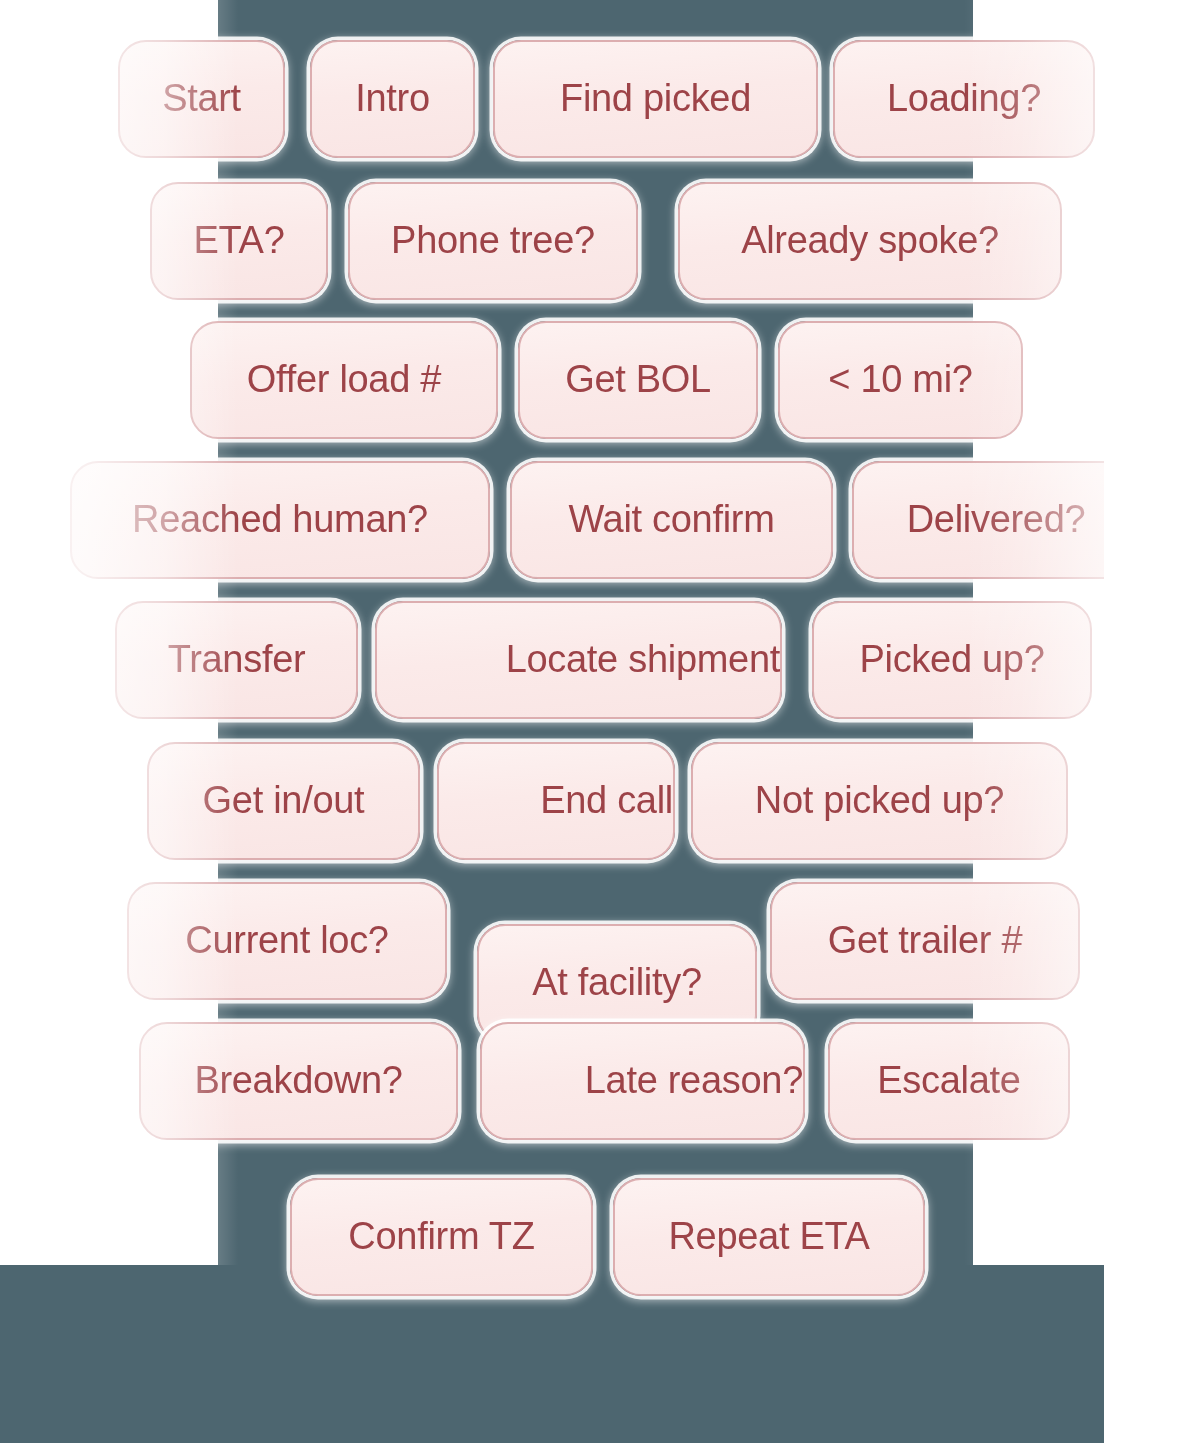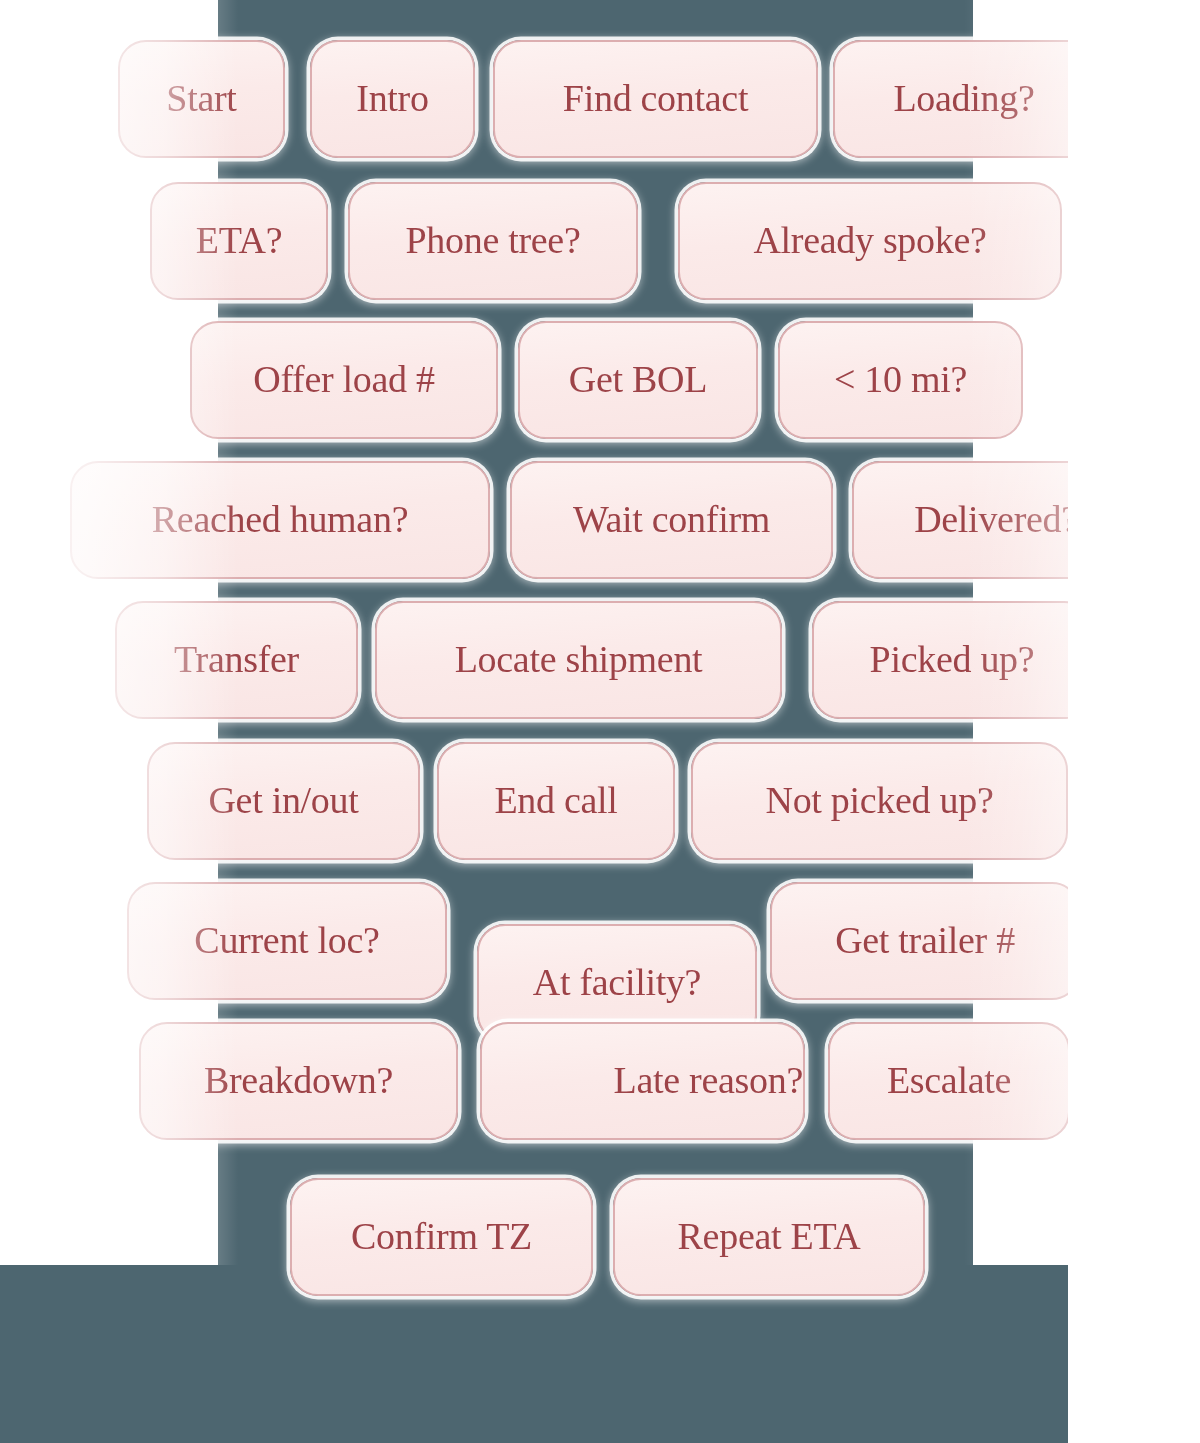--- a/index.html
+++ b/index.html
@@ -1,21 +1,22 @@
 <!DOCTYPE html>
 <html><head>
 <meta charset="utf-8">
 <style>
   html,body{margin:0;padding:0;background:#ffffff;}
   #canvas{
     position:relative;
     width:1068px;height:1443px;
     background:#ffffff;
     overflow:hidden;
-    font-family:Liberation Serif, serif;
+    font-family:Liberation Sans, sans-serif;
+    padding-left:36px;
   }
   .band{position:absolute;background:#4d6670;}
   #band-center{left:218px;top:0;width:755px;height:1443px;}
   #band-bottom{left:0;top:1265px;width:1200px;height:178px;}
   .flow-node{
     position:absolute;
     height:118px;
     box-sizing:border-box;
     border:2.5px solid #dcaeb0;
     border-radius:28px;
@@ -59,21 +60,21 @@
   <div id="band-center" class="band"></div>
   <div id="band-bottom" class="band"></div>
   <div id="nodes-layer">
       <div class="flow-node" style="left: 118px; top: 40px; width: 167px; height: 118px;">
         <span class="label">Start</span>
       </div>
       <div class="flow-node" style="left: 310px; top: 40px; width: 165px; height: 118px;">
         <span class="label">Intro</span>
       </div>
       <div class="flow-node" style="left: 493px; top: 40px; width: 325px; height: 118px;">
-        <span class="label">Find contact</span>
+        <span class="label">Find picked</span>
       </div>
       <div class="flow-node" style="left: 833px; top: 40px; width: 262px; height: 118px;">
         <span class="label">Loading?</span>
       </div>
       <div class="flow-node" style="left: 150px; top: 182px; width: 178px; height: 118px;">
         <span class="label">ETA?</span>
       </div>
       <div class="flow-node" style="left: 348px; top: 182px; width: 290px; height: 118px; text-align: right;">
         <span class="label">Phone tree?</span>
       </div>
@@ -94,30 +95,30 @@
       </div>
       <div class="flow-node" style="left: 510px; top: 461px; width: 323px; height: 118px;">
         <span class="label">Wait confirm</span>
       </div>
       <div class="flow-node" style="left: 852px; top: 461px; width: 288px; height: 118px;">
         <span class="label">Delivered?</span>
       </div>
       <div class="flow-node" style="left: 115px; top: 601px; width: 243px; height: 118px;">
         <span class="label">Transfer</span>
       </div>
-      <div class="flow-node" style="left: 375px; top: 601px; width: 407px; height: 118px;">
+      <div class="flow-node" style="left: 375px; top: 601px; width: 407px; height: 118px; justify-content: flex-end;">
         <span class="label">Locate shipment</span>
       </div>
       <div class="flow-node" style="left: 812px; top: 601px; width: 280px; height: 118px;">
         <span class="label">Picked up?</span>
       </div>
       <div class="flow-node" style="left: 147px; top: 742px; width: 273px; height: 118px;">
         <span class="label">Get in/out</span>
       </div>
-      <div class="flow-node" style="left: 437px; top: 742px; width: 238px; height: 118px;">
+      <div class="flow-node" style="left: 437px; top: 742px; width: 238px; height: 118px; justify-content: flex-end;">
         <span class="label">End call</span>
       </div>
       <div class="flow-node" style="left: 691px; top: 742px; width: 377px; height: 118px;">
         <span class="label">Not picked up?</span>
       </div>
       <div class="flow-node" style="left: 127px; top: 882px; width: 320px; height: 118px;">
         <span class="label">Current loc?</span>
       </div>
       <div class="flow-node" style="left: 468px; top: 924px; width: 280px; height: 118px; margin-left: 9px;">
         <span class="label">At facility?</span>

